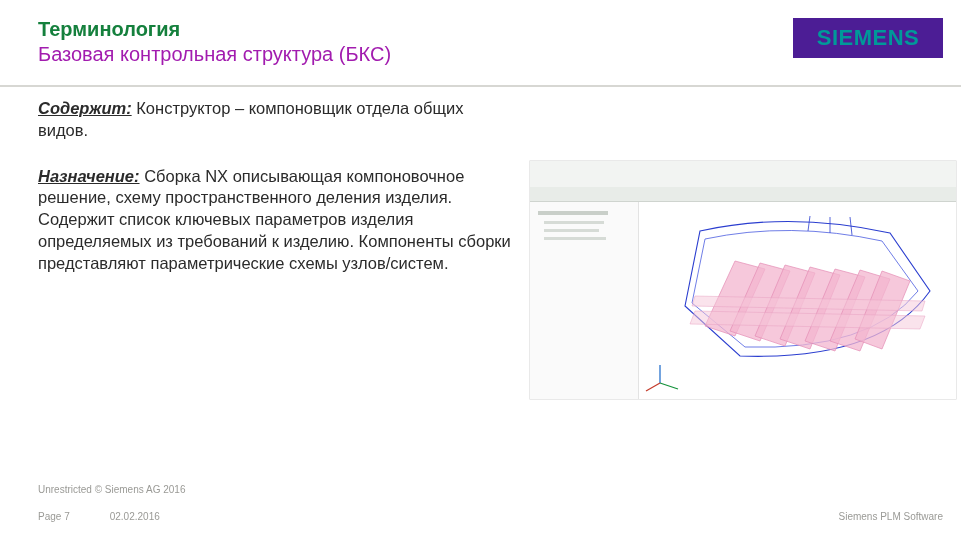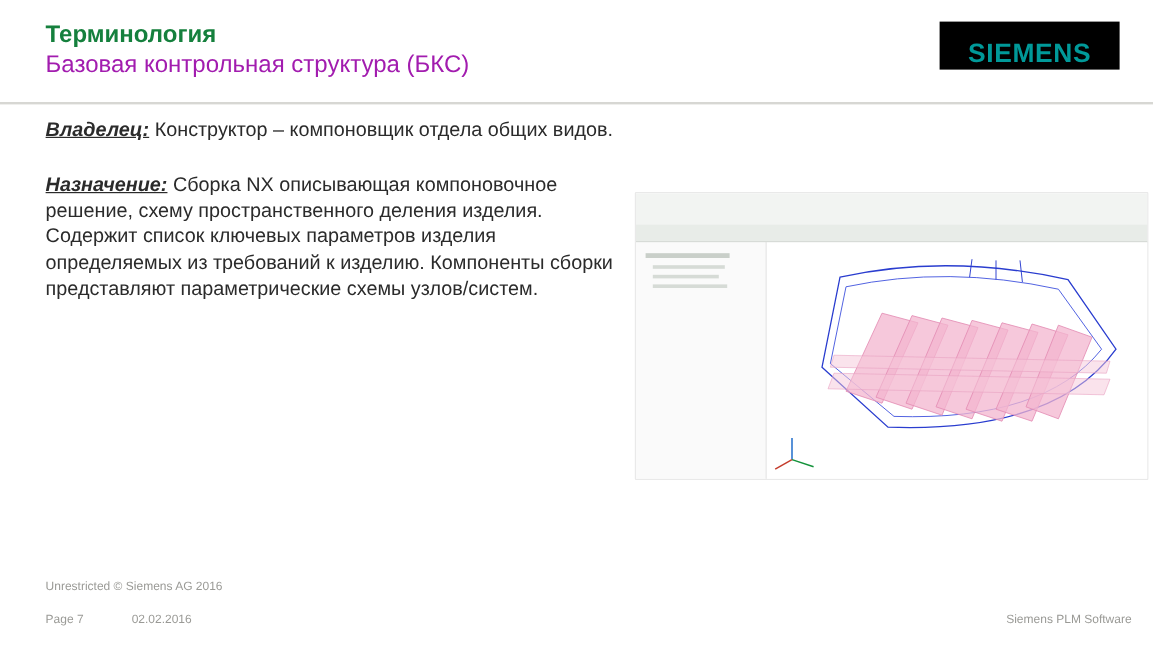--- a/index.html
+++ b/index.html
@@ -1,21 +1,21 @@
 <!DOCTYPE html>
 <html><head>
 <meta charset="utf-8">
 <style>
   * { box-sizing: border-box; margin: 0; padding: 0; }
   html, body { width: 961px; height: 540px; font-family: Arial, Helvetica, sans-serif; background: #fff; color: #222; }
   .slide { position: relative; width: 961px; height: 540px; }
   .header { padding: 18px 0 10px 38px; }
   .title-main { font-size: 20px; font-weight: 700; color: #15803d; }
   .title-sub { font-size: 20px; font-weight: 400; color: #a21caf; margin-top: 2px; }
-  .logo-box { position: absolute; top: 18px; right: 28px; width: 150px; height: 40px; background: #000000; display: flex; align-items: flex-end; justify-content: center; }
+  .logo-box { position: absolute; top: 18px; right: 18px; width: 150px; height: 40px; background: #4c1d95; display: flex; align-items: center; justify-content: center; }
   .logo-text { font-family: Arial, sans-serif; font-size: 22px; font-weight: 900; letter-spacing: 0.5px; color: #009999; }
   .divider { position: absolute; top: 85px; left: 0; right: 0; height: 2px; background: #d7d7d3; }
   .content { position: absolute; top: 98px; left: 38px; width: 480px; }
   .content p { font-size: 16.5px; line-height: 1.32; margin-bottom: 24px; color: #2b2b2b; }
   .label { font-style: italic; text-decoration: underline; font-weight: 700; }
   .cad-image { position: absolute; top: 160px; right: 4px; width: 428px; height: 240px; background: #fdfdfd; border: 1px solid #e9e9e9; border-radius: 1px; overflow: hidden; }
   .footer { position: absolute; bottom: 18px; left: 38px; right: 18px; font-size: 10px; color: #9a9a96; }
   .footer .copy { margin-bottom: 16px; }
   .footer .row { display: flex; gap: 40px; }
   .footer .right { position: absolute; bottom: 0; right: 0; color: #9a9a96; }
@@ -31,21 +31,21 @@
   </div>
 
   <div class="logo-box">
     <span class="logo-text">SIEMENS</span>
   </div>
 
   <div class="divider"></div>
 
   <div class="content">
     <p>
-      <span class="label">Владелец:</span><span> Конструктор – компоновщик отдела общих видов.</span>
+      <span class="label">Содержит:</span><span> Конструктор – компоновщик отдела общих видов.</span>
     </p>
     <p>
       <span class="label">Назначение:</span><span> Сборка NX описывающая компоновочное решение, схему пространственного деления изделия. Содержит список ключевых параметров изделия определяемых из требований к изделию.  Компоненты сборки представляют параметрические схемы узлов/систем.</span>
     </p>
   </div>
 
   <div class="cad-image">
     <svg viewBox="0 0 428 240" width="428" height="240">
 
       <rect x="0" y="0" width="428" height="26" fill="#f2f4f2"></rect>

